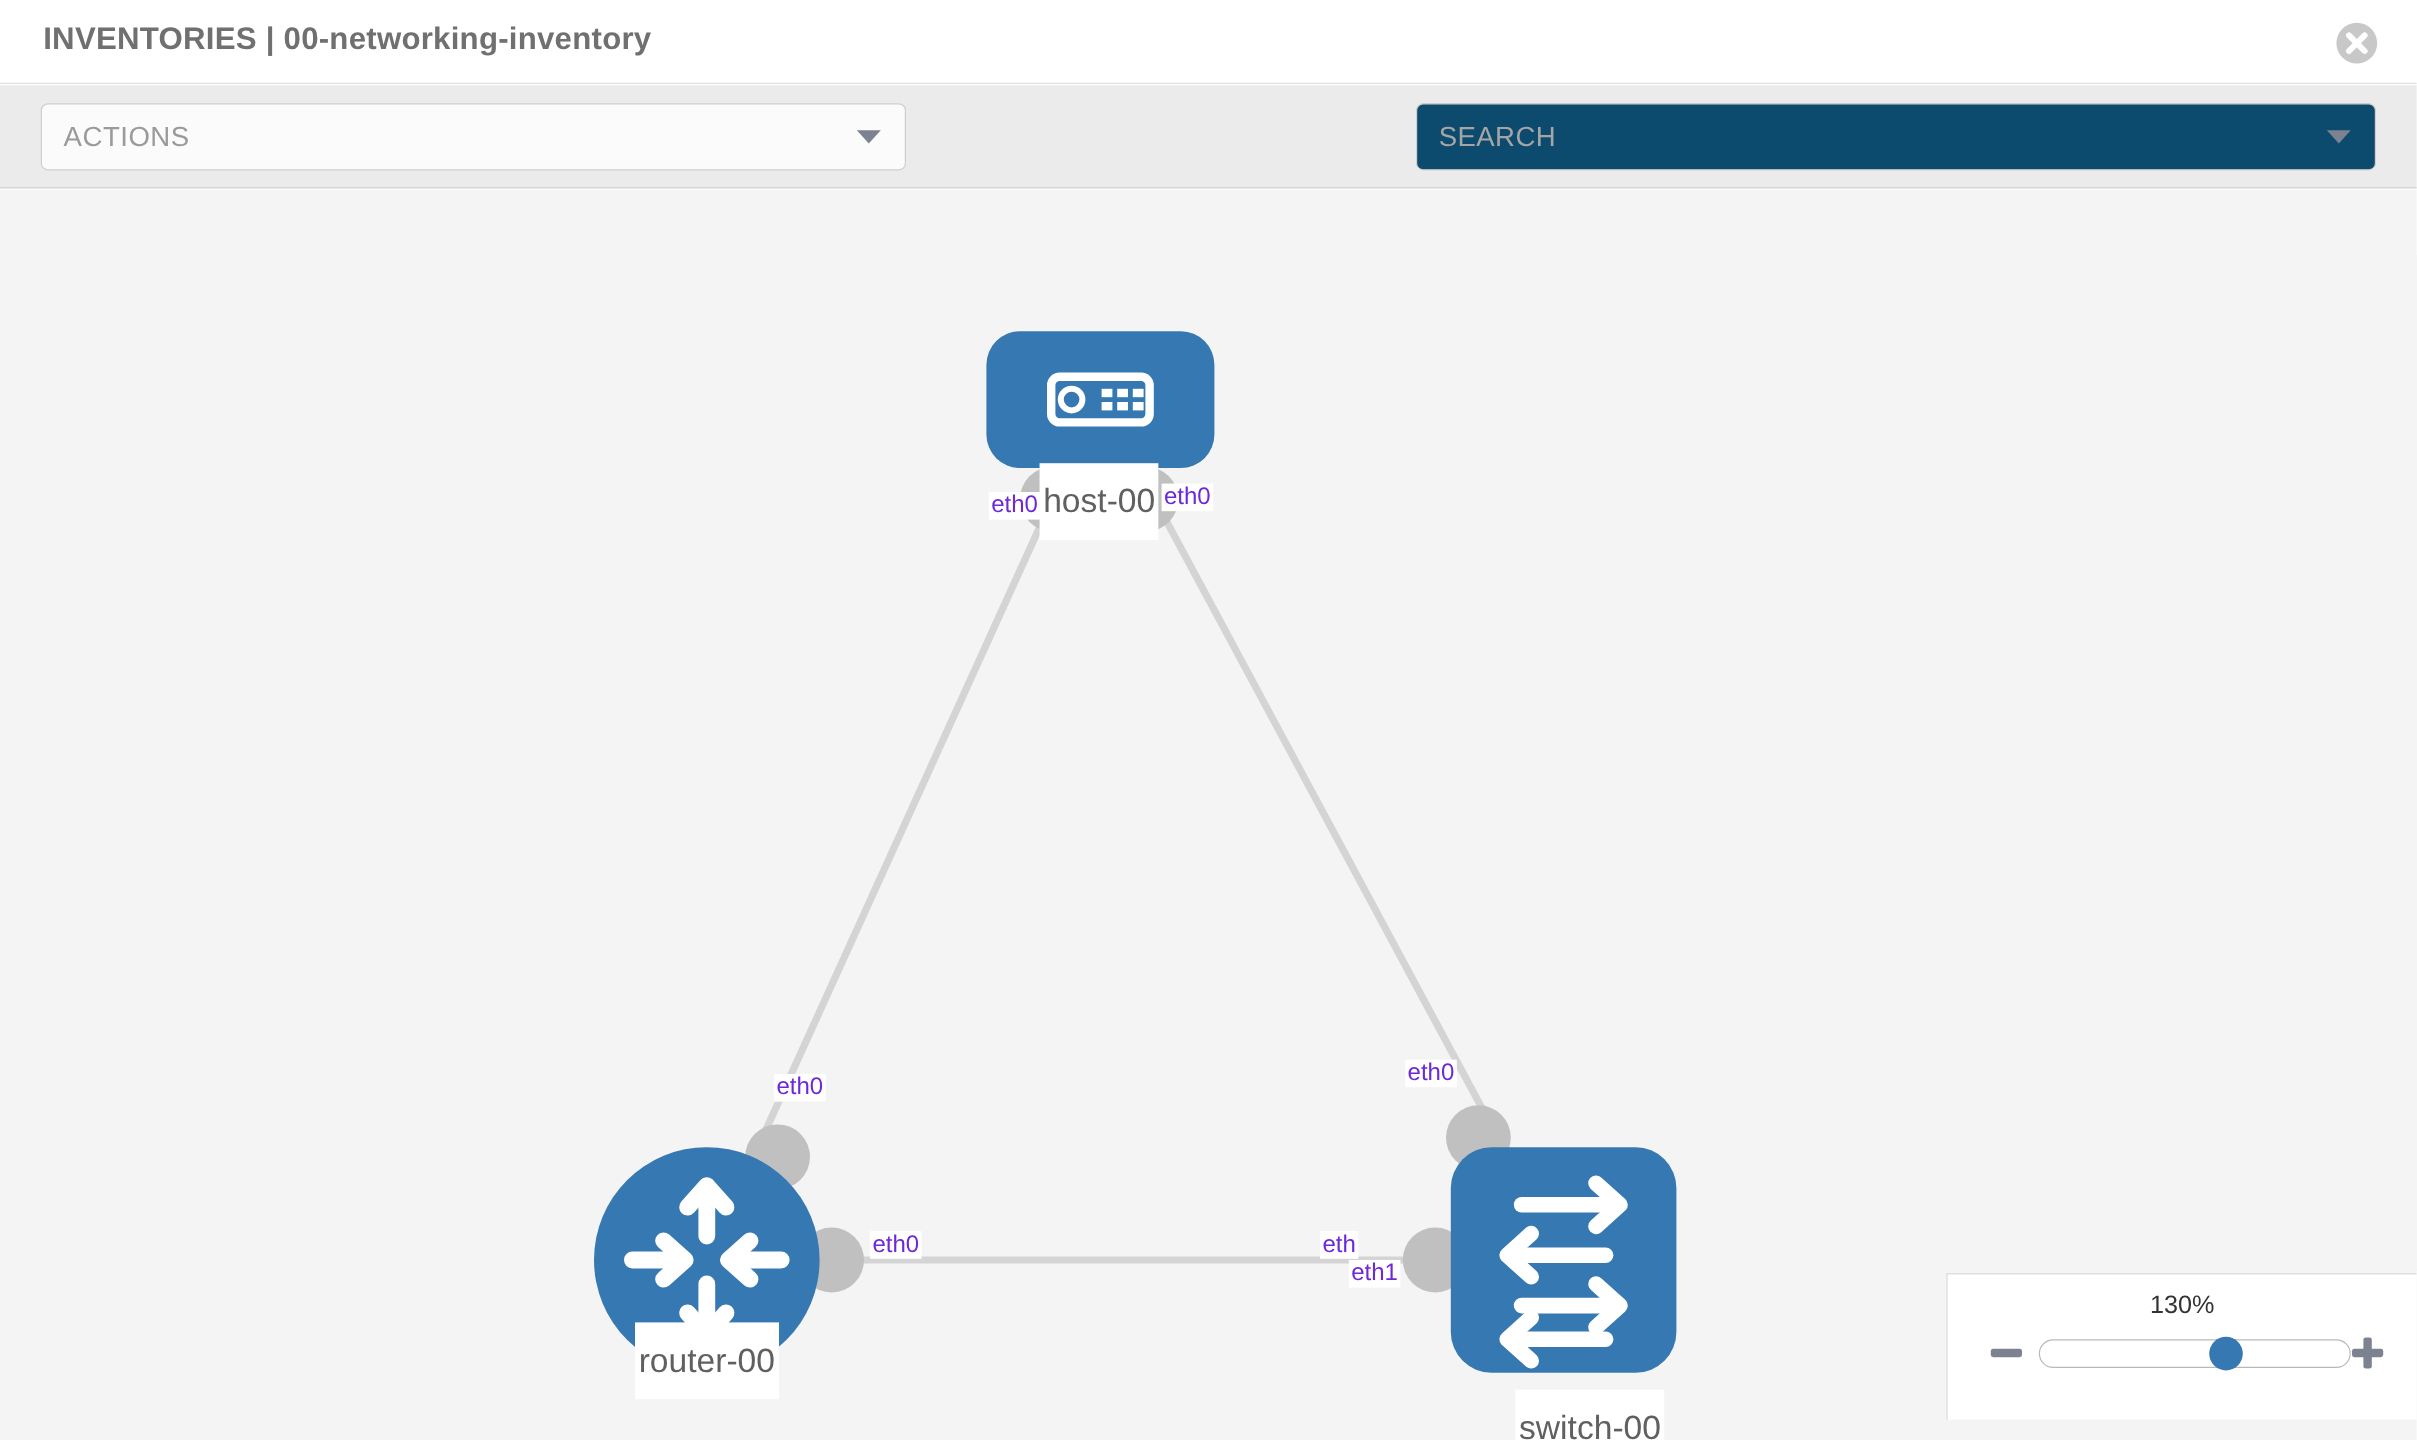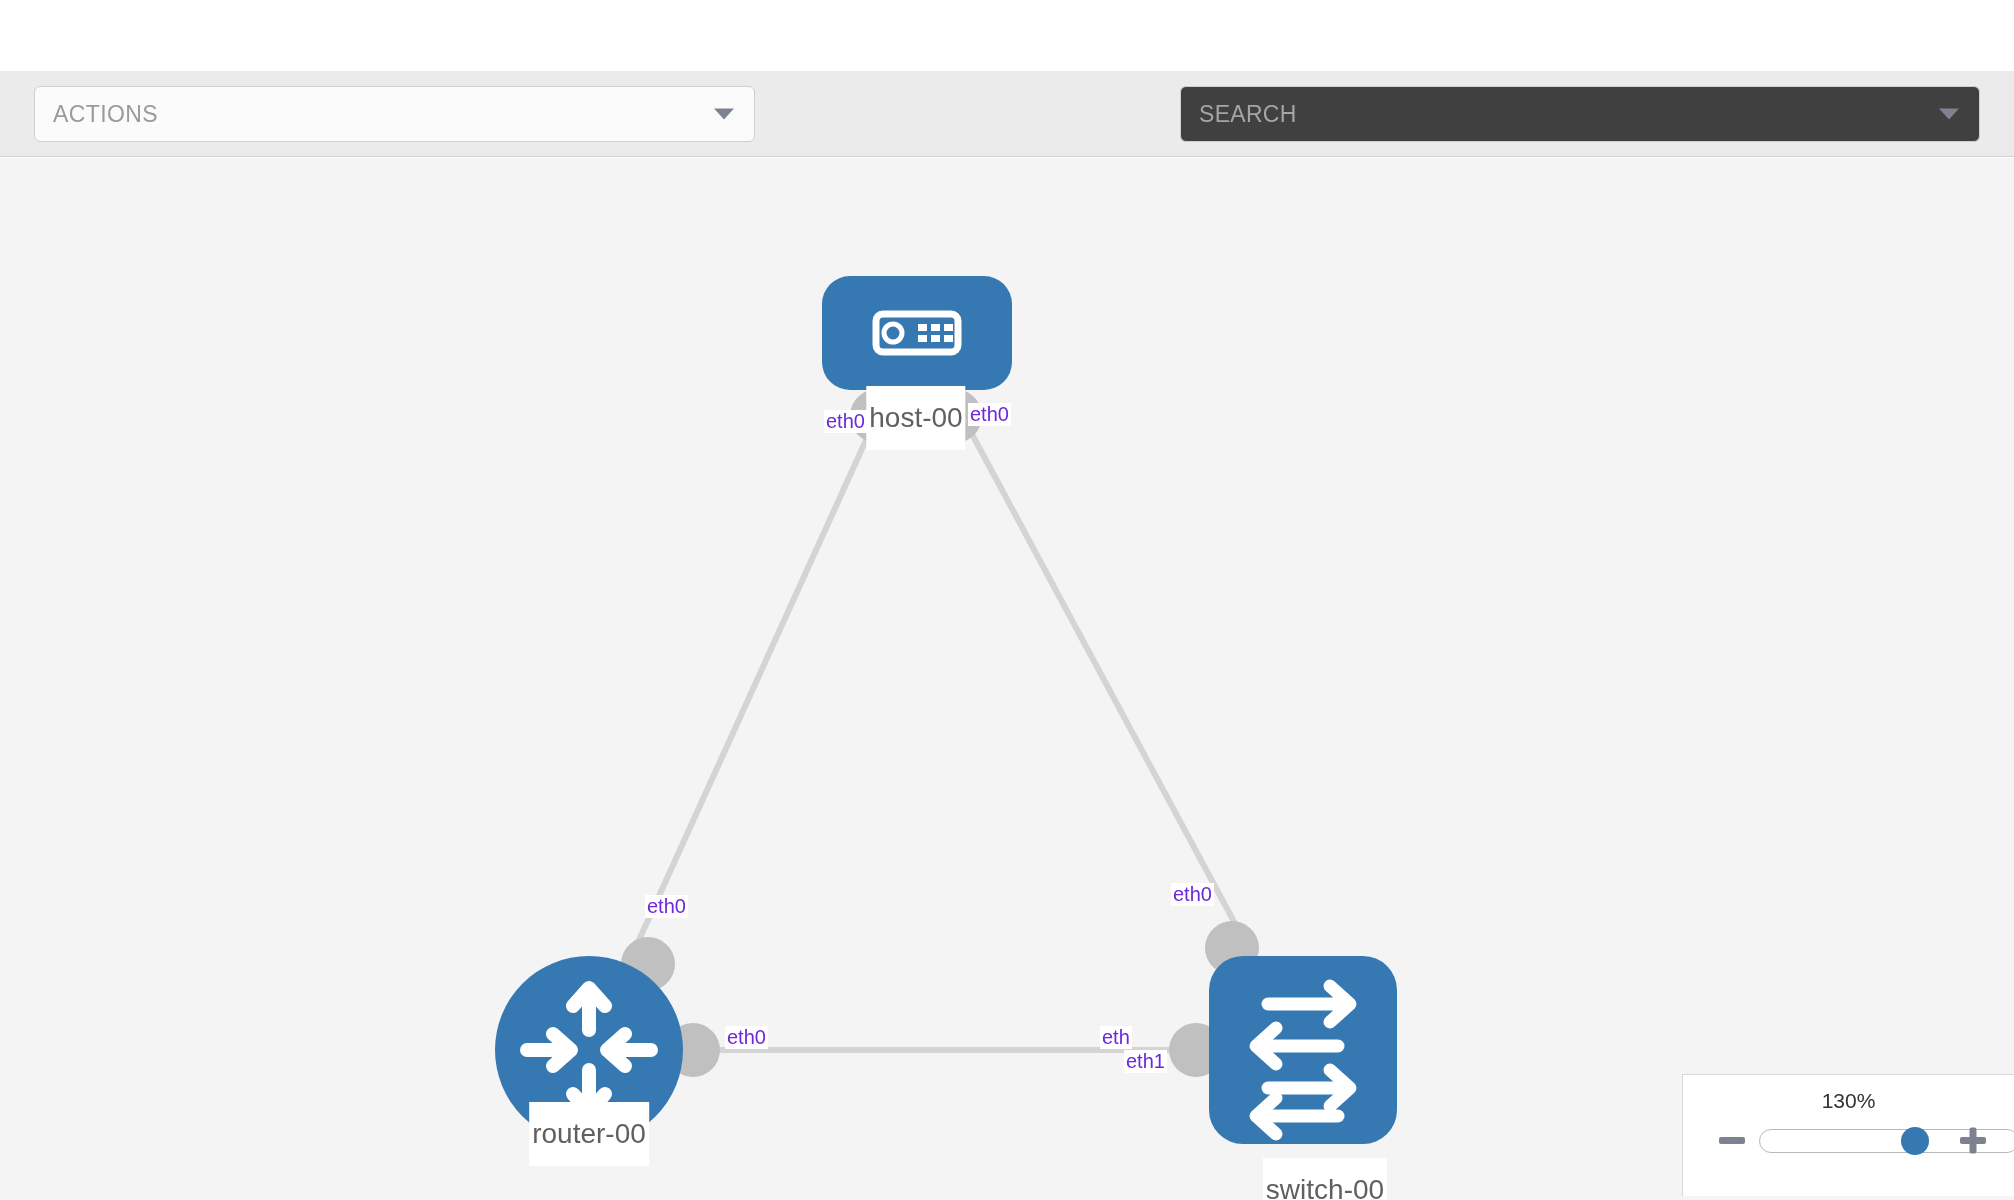--- a/index.html
+++ b/index.html
@@ -98,21 +98,21 @@
   .tool-icon.wrench { left: 1043px; }
   .tool-icon.key    { left: 1110px; }
   .tool-icon svg { display: block; }
 
   .search-box {
     position: absolute;
     left: 1180px;
     top: 15px;
     width: 800px;
     height: 56px;
-    background: #404040;
+    background: #0c4a6e;
     border: 1px solid #cfcfcf;
     border-radius: 6px;
     cursor: text;
   }
   .search-box .placeholder {
     position: absolute;
     left: 18px;
     top: 14px;
     font-size: 23px;
     color: #a5a5a5;
@@ -153,22 +153,22 @@
     background: #ffffff;
     padding: 0 2px;
     white-space: nowrap;
     line-height: 1.15;
   }
 
   
   .zoom-panel {
     position: absolute;
     right: 0;
-    bottom: 4px;
-    width: 332px;
+    bottom: 17px;
+    width: 392px;
     height: 122px;
     background: #ffffff;
     border: 1px solid #d8d8d8;
     border-right: none;
     border-bottom: none;
   }
   .zoom-value {
     position: absolute;
     top: 14px;
     left: 0; right: 0;
@@ -208,20 +208,29 @@
     border-radius: 50%;
     background: #3578b2;
     cursor: grab;
   }
 </style>
 </head>
 <body>
 
 <div id="app">
 
+  <div class="header">
+    <div class="page-title">INVENTORIES | 00-networking-inventory</div>
+    <div class="close-icon">
+      <svg width="40" height="40" viewBox="0 0 40 40">
+        <circle cx="20" cy="20" r="17" fill="#c8c8c8"></circle>
+        <path d="M13.5 13.5 L26.5 26.5 M26.5 13.5 L13.5 26.5" stroke="#ffffff" stroke-width="5" stroke-linecap="round"></path>
+      </svg>
+    </div>
+  </div>
 
   <div class="toolbar">
 
     <div class="actions-select">
       <span class="label">ACTIONS</span>
       <span class="caret"></span>
     </div>
 
     <div class="tool-icon wrench">
       <svg width="44" height="44" viewBox="0 0 44 44">

